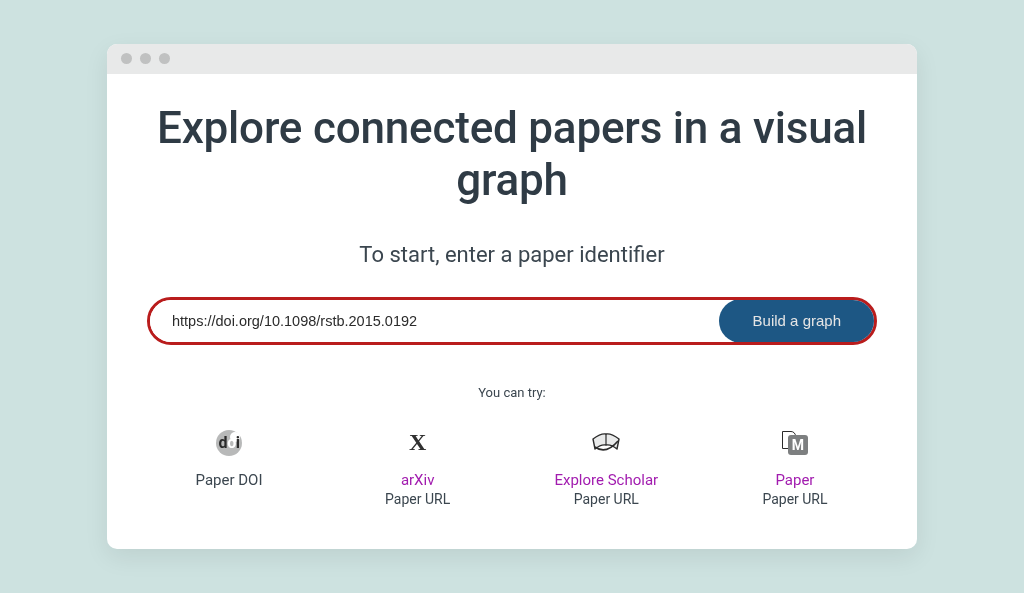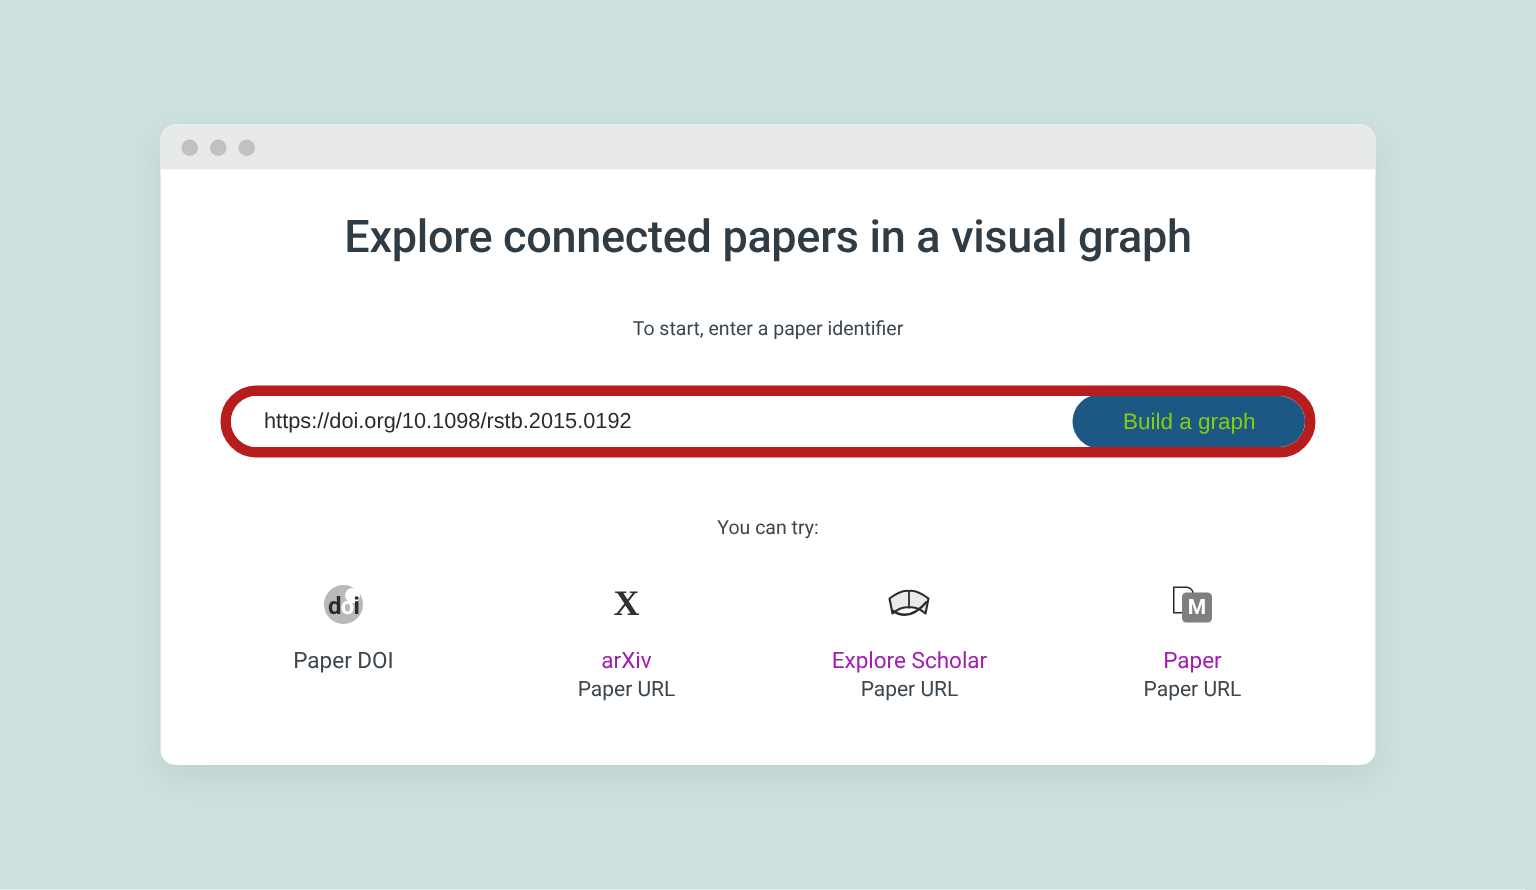--- a/index.html
+++ b/index.html
@@ -31,54 +31,54 @@
       width: 11px;
       height: 11px;
       border-radius: 50%;
       background: #c0c1c1;
     }
     .content {
       padding: 28px 40px 40px 40px;
       text-align: center;
     }
     .heading {
-      font-size: 30px;
+      font-size: 44px;
       font-weight: 500;
       color: #2f3b45;
       margin-bottom: 36px;
       letter-spacing: -0.2px;
     }
     .subheading {
-      font-size: 13px;
+      font-size: 22px;
       font-weight: 400;
       color: #3b464f;
       margin-bottom: 30px;
     }
     .search-row {
       display: flex;
       align-items: stretch;
-      border: 7px solid #b91c1c;
+      border: 3px solid #b91c1c;
       border-radius: 28px;
       overflow: hidden;
       height: 48px;
       margin-bottom: 40px;
     }
     .search-input {
       flex: 1;
       border: none;
       outline: none;
       padding: 0 22px;
       font-size: 14.5px;
       color: #2b2b2b;
       background: #fff;
     }
     .search-button {
       border: none;
       background: #1d5784;
-      color: #84cc16;
+      color: #e5e5e5;
       font-size: 15px;
       padding: 0 34px;
       border-radius: 28px;
       cursor: pointer;
       margin: -1px;
     }
     .try-label {
       font-size: 13px;
       color: #3b464f;
       margin-bottom: 30px;

